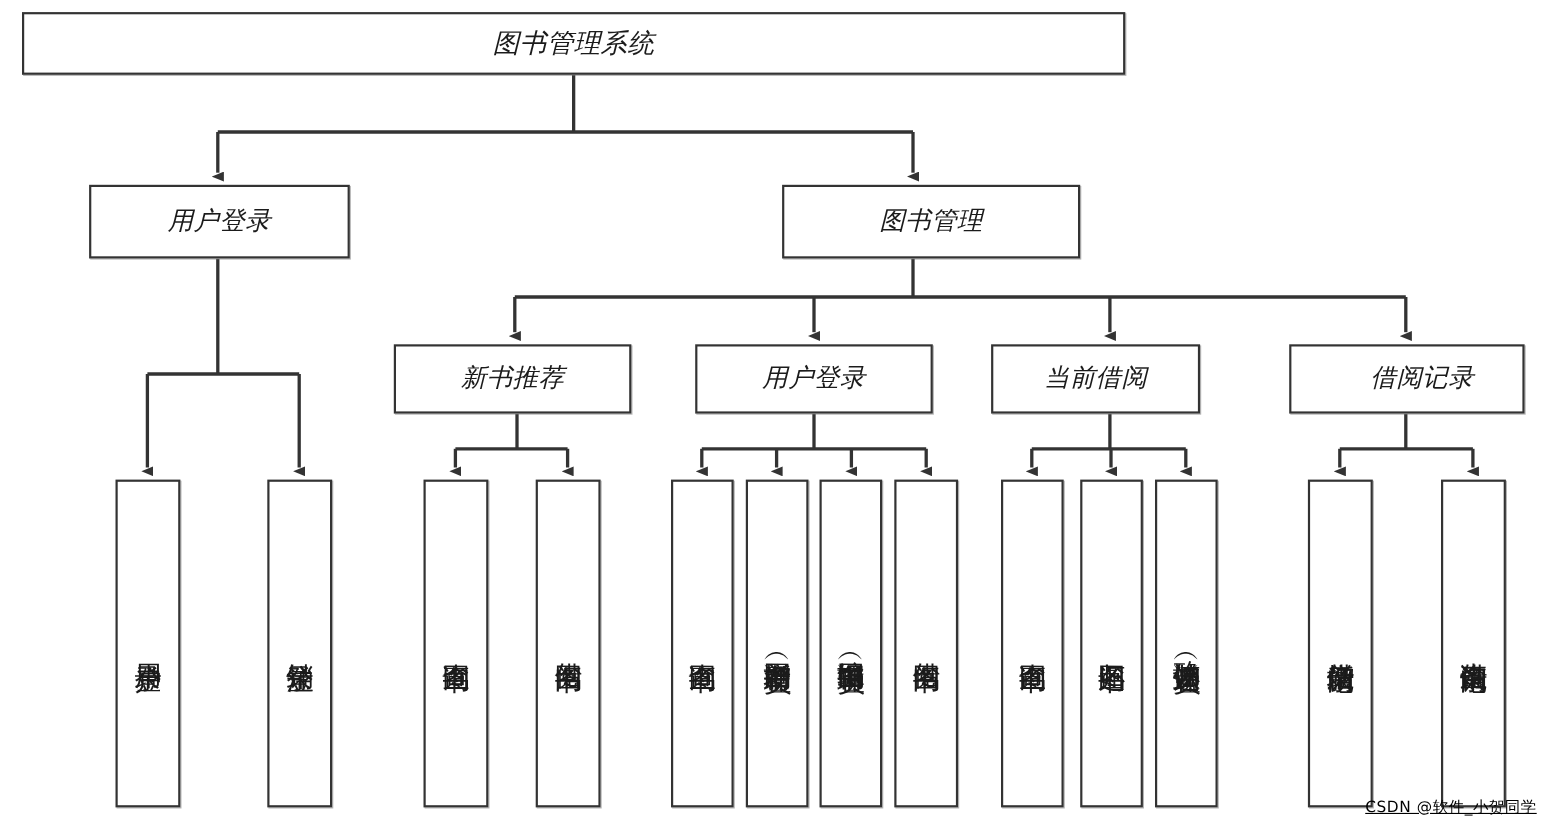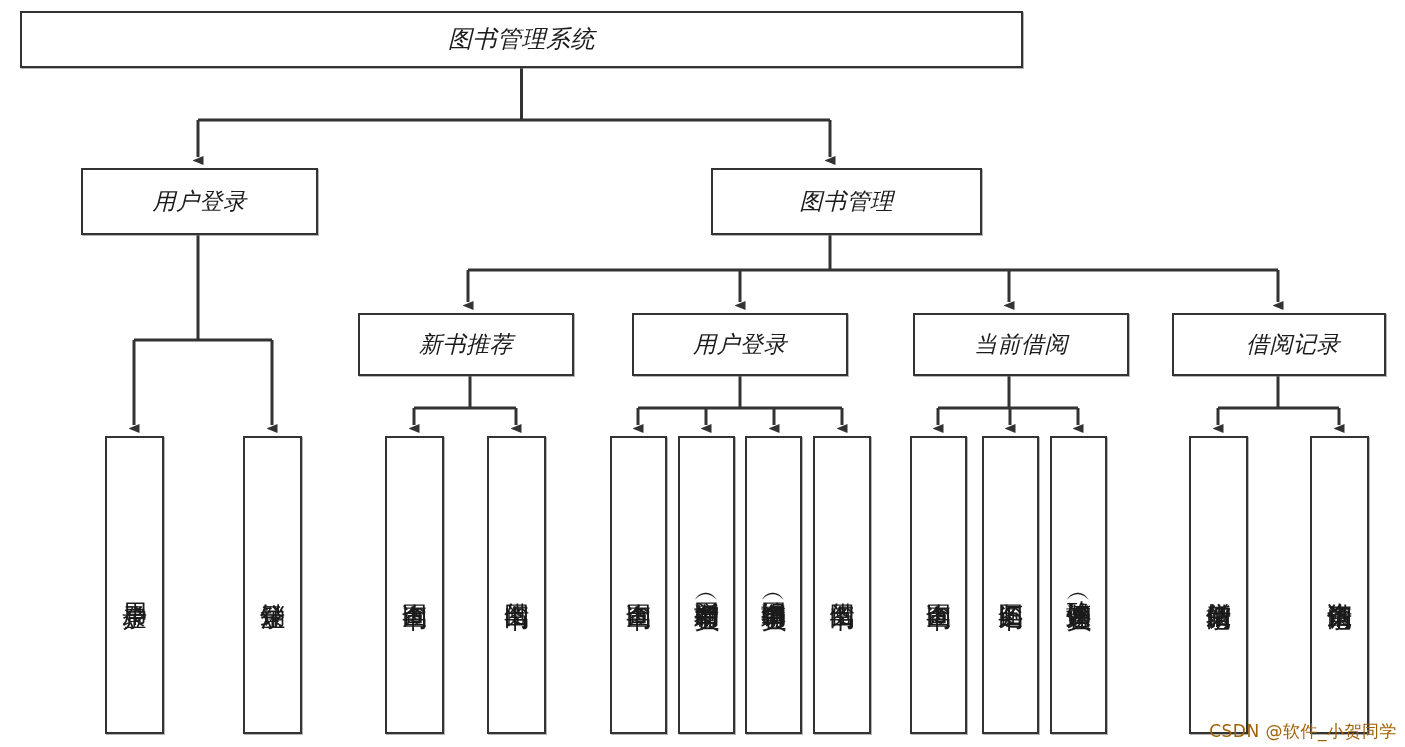--- a/index.html
+++ b/index.html
@@ -65,25 +65,26 @@
     text-orientation: upright;
     font-size: 25px;
     line-height: 1.02;
     letter-spacing: 1px;
     white-space: nowrap;
   }
   .watermark {
     position: absolute;
     right: 8px;
     bottom: 4px;
-    font-size: 17px;
-    color: #a16207;
+    font-size: 14px;
+    color: #000000;
     letter-spacing: 0.5px;
     z-index: 3;
     white-space: nowrap;
+    text-decoration: underline;
   }
 </style>
 </head>
 <body>
 
 <div id="canvas-wrap">
 
   <svg id="edges" viewBox="0 0 1405 747" width="1405" height="747" aria-hidden="true">
     <defs>
       <marker id="arrowhead" markerWidth="9" markerHeight="11" refX="1" refY="5.5" orient="auto" markerUnits="userSpaceOnUse">
@@ -147,21 +148,21 @@
   <div class="node horiz" style="left:711px; top:168px; width:271px; height:67px;">
     <span class="label">图书管理</span>
   </div>
 
   <div class="node horiz" style="left:358px; top:313px; width:216px; height:63px;">
     <span class="label">新书推荐</span>
   </div>
   <div class="node horiz" style="left:632px; top:313px; width:216px; height:63px;">
     <span class="label">用户登录</span>
   </div>
-  <div class="node horiz" style="left:901px; top:313px; width:216px; height:63px;margin-left:12px;">
+  <div class="node horiz" style="left:901px; top:313px; width:190px; height:63px;">
     <span class="label">当前借阅</span>
   </div>
   <div class="node horiz" style="left:1172px; top:313px; width:214px; height:63px;padding-left:28px;">
     <span class="label">借阅记录</span>
   </div>
 
   <div class="node vert" style="left:105px; top:436px; width:59px; height:298px;">
     <span class="label">用户登录</span>
   </div>
   <div class="node vert" style="left:243px; top:436px; width:59px; height:298px;">

